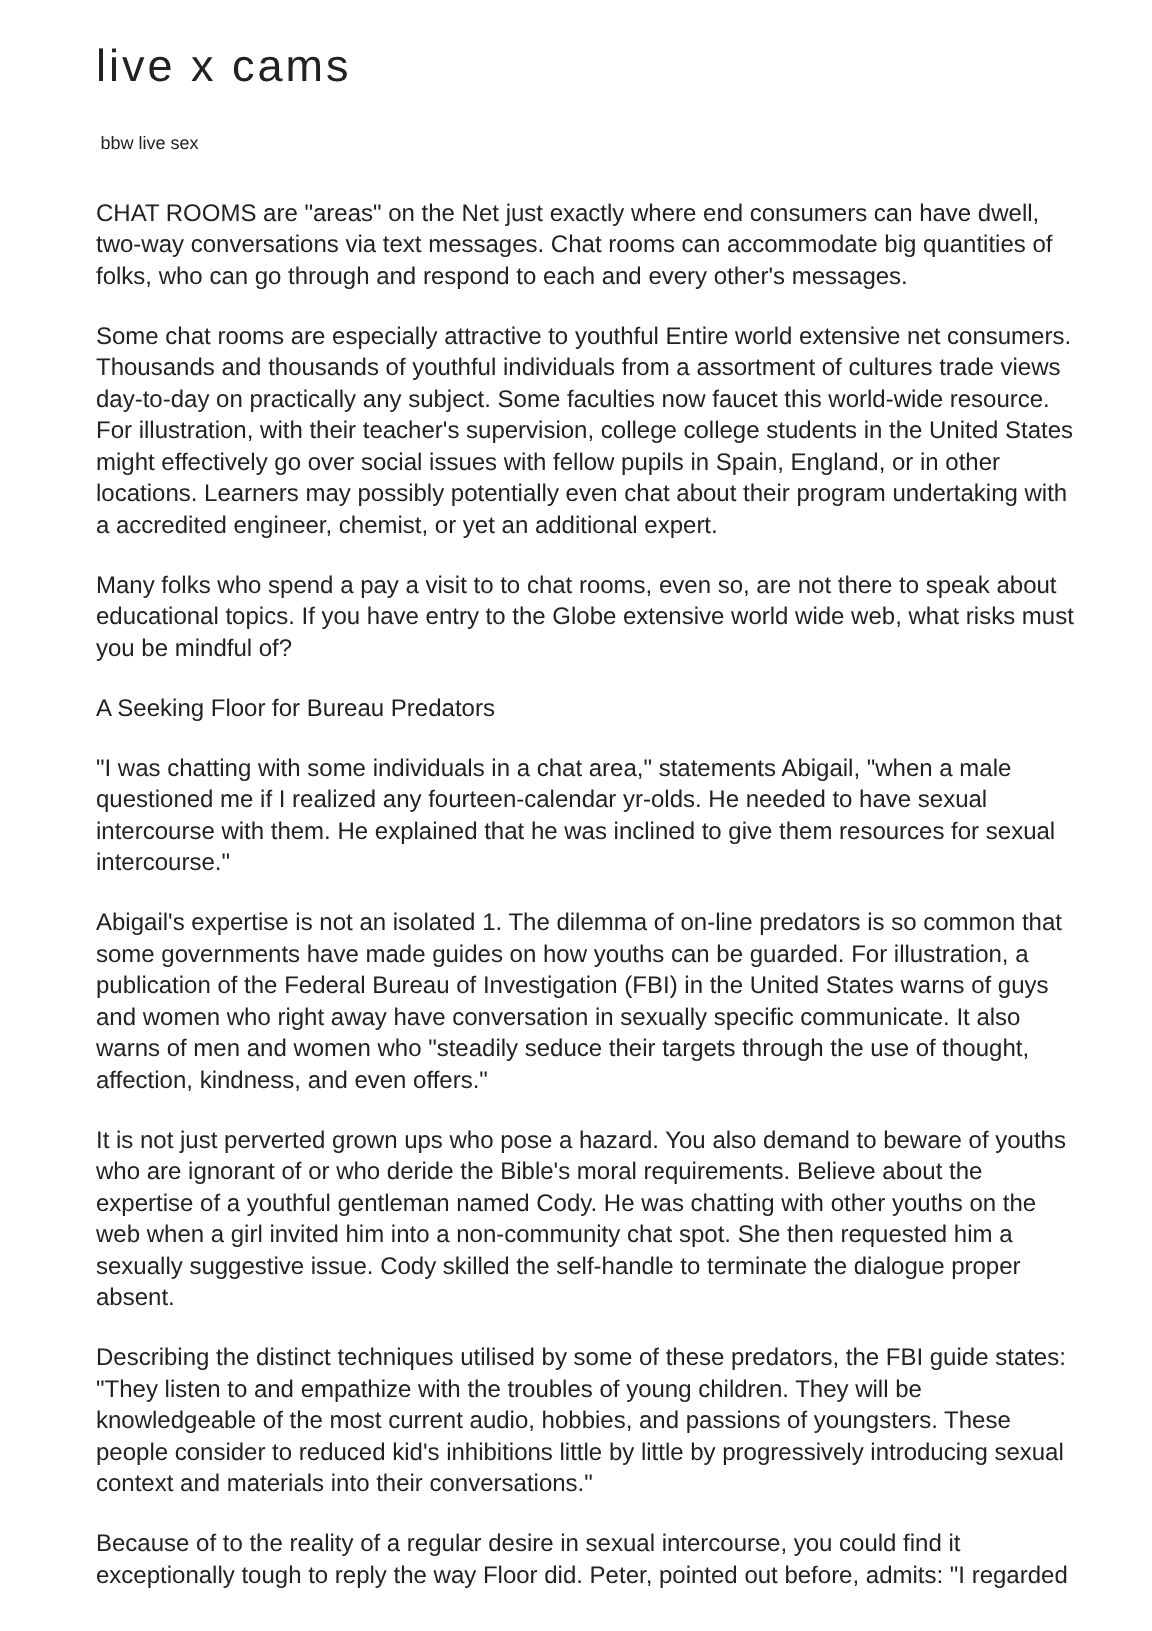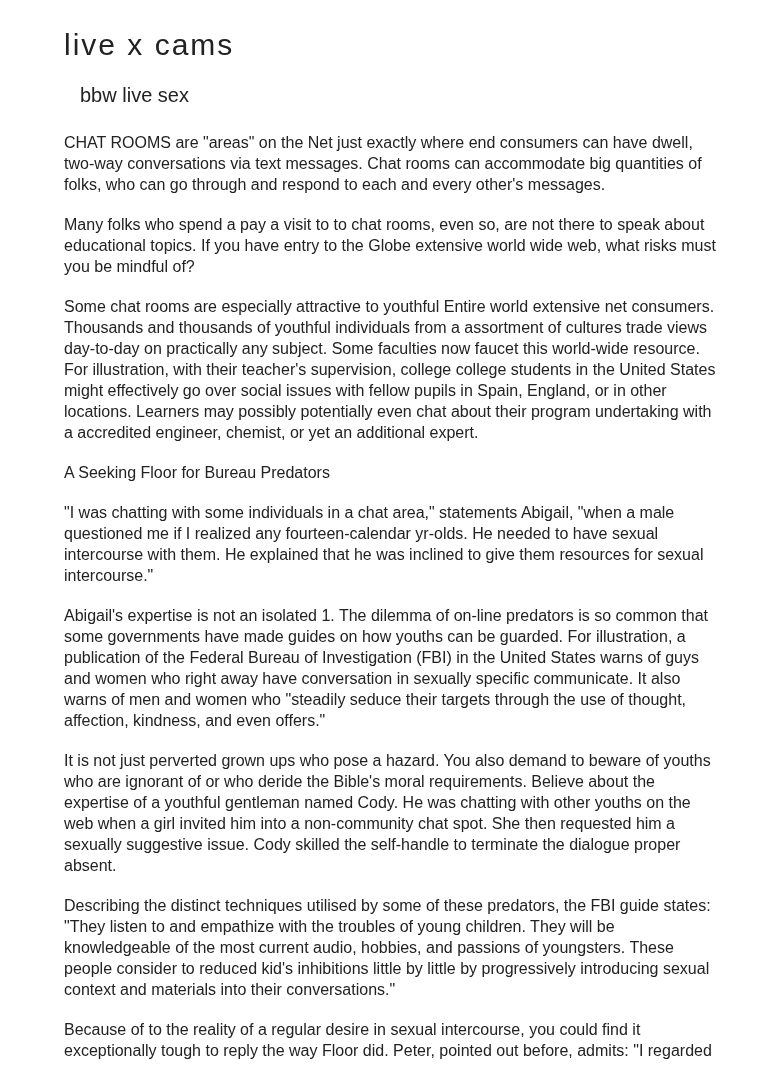--- a/index.html
+++ b/index.html
@@ -22,23 +22,23 @@
     box-sizing: border-box;
   }
   .doc-title {
     font-size: 30px;
     font-weight: 400;
     line-height: 34px;
     letter-spacing: 2px;
     margin: 0;
   }
   .doc-subtitle {
-    font-size: 20px;
+    font-size: 12px;
     line-height: 21px;
-    margin: 23px 0 0 16px;
+    margin: 23px 0 0 3px;
   }
   .para {
     font-size: 16px;
     line-height: 21px;
     margin: 19px 0 0 0;
     white-space: pre-line;
     max-width: 660px;
   }
   .para.first {
     margin-top: 26px;
@@ -50,31 +50,31 @@
 <div class="page" style="background: rgb(255, 255, 255); color: rgb(34, 34, 34);">
   <div class="content">
     <h1 class="doc-title">live x cams</h1>
 
     <p class="doc-subtitle">bbw live sex</p>
 
     <p class="para first">CHAT ROOMS are "areas" on the Net just exactly where end consumers can have dwell,
 two-way conversations via text messages. Chat rooms can accommodate big quantities of
 folks, who can go through and respond to each and every other's messages.</p>
 
-    <p class="para">Many folks who spend a pay a visit to to chat rooms, even so, are not there to speak about
-educational topics. If you have entry to the Globe extensive world wide web, what risks must
-you be mindful of?</p>
-
     <p class="para">Some chat rooms are especially attractive to youthful Entire world extensive net consumers.
 Thousands and thousands of youthful individuals from a assortment of cultures trade views
 day-to-day on practically any subject. Some faculties now faucet this world-wide resource.
 For illustration, with their teacher's supervision, college college students in the United States
 might effectively go over social issues with fellow pupils in Spain, England, or in other
 locations. Learners may possibly potentially even chat about their program undertaking with
 a accredited engineer, chemist, or yet an additional expert.</p>
+
+    <p class="para">Many folks who spend a pay a visit to to chat rooms, even so, are not there to speak about
+educational topics. If you have entry to the Globe extensive world wide web, what risks must
+you be mindful of?</p>
 
     <p class="para">A Seeking Floor for Bureau Predators</p>
 
     <p class="para">"I was chatting with some individuals in a chat area," statements Abigail, "when a male
 questioned me if I realized any fourteen-calendar yr-olds. He needed to have sexual
 intercourse with them. He explained that he was inclined to give them resources for sexual
 intercourse."</p>
 
     <p class="para">Abigail's expertise is not an isolated 1. The dilemma of on-line predators is so common that
 some governments have made guides on how youths can be guarded. For illustration, a

